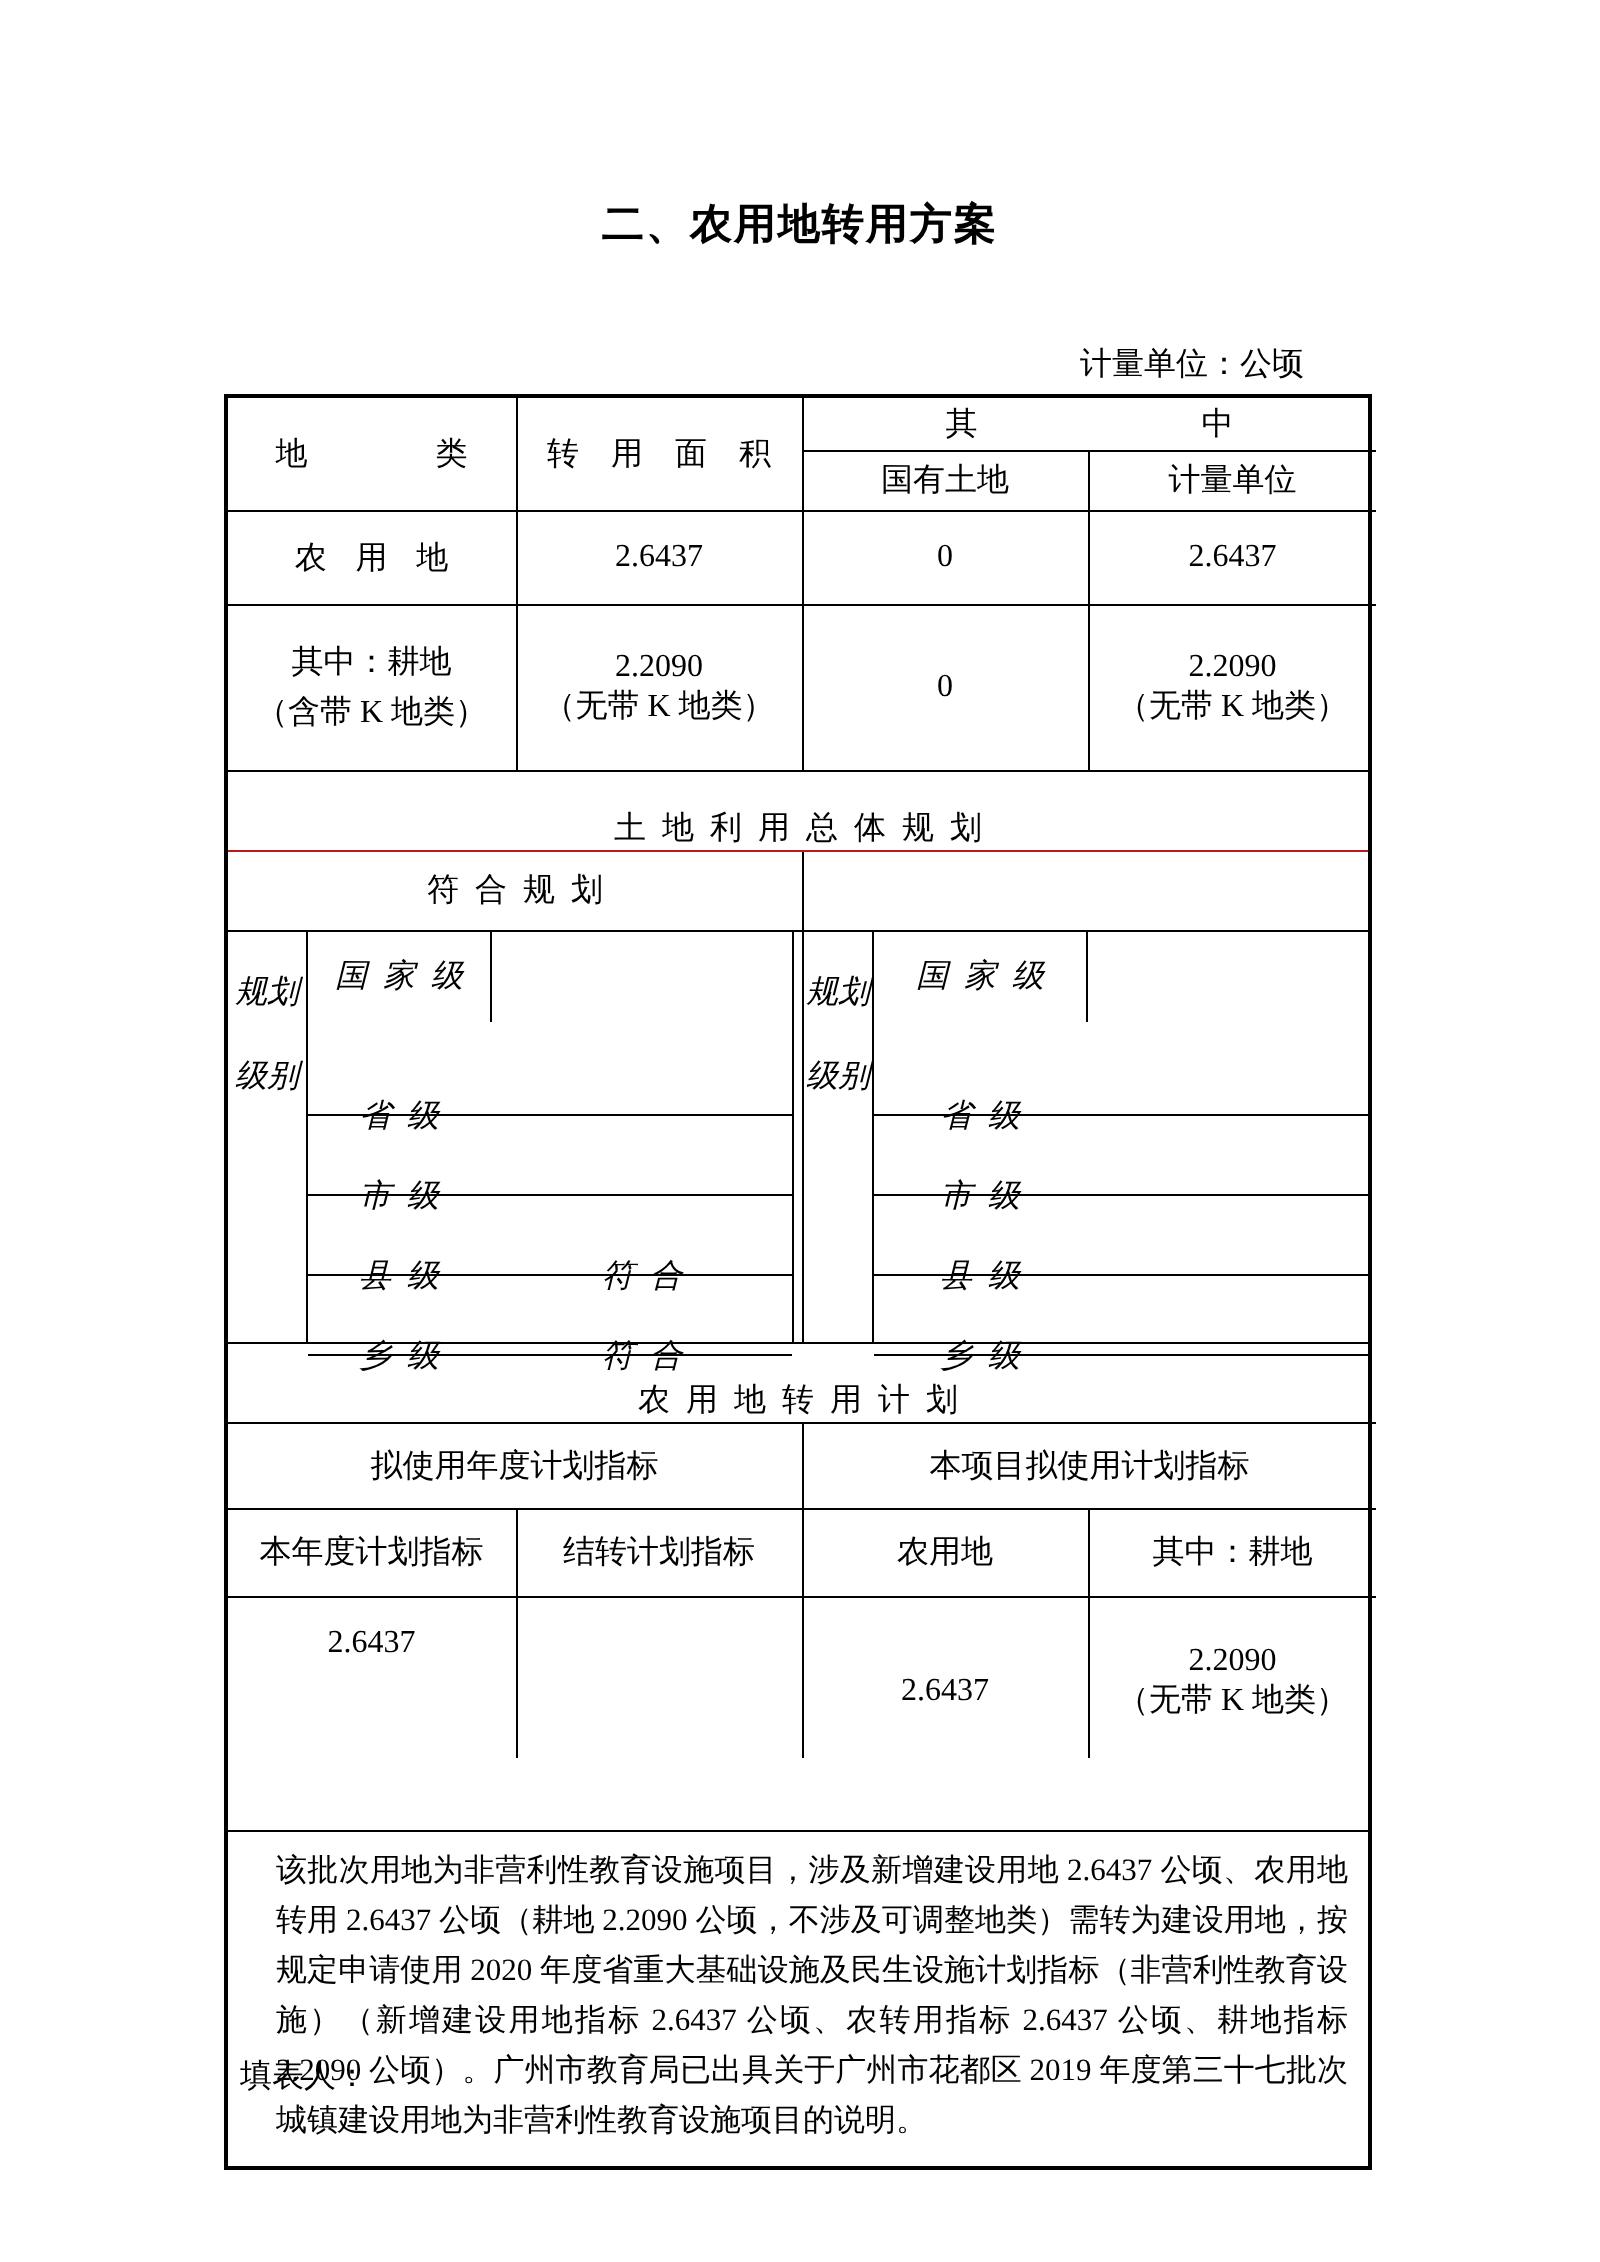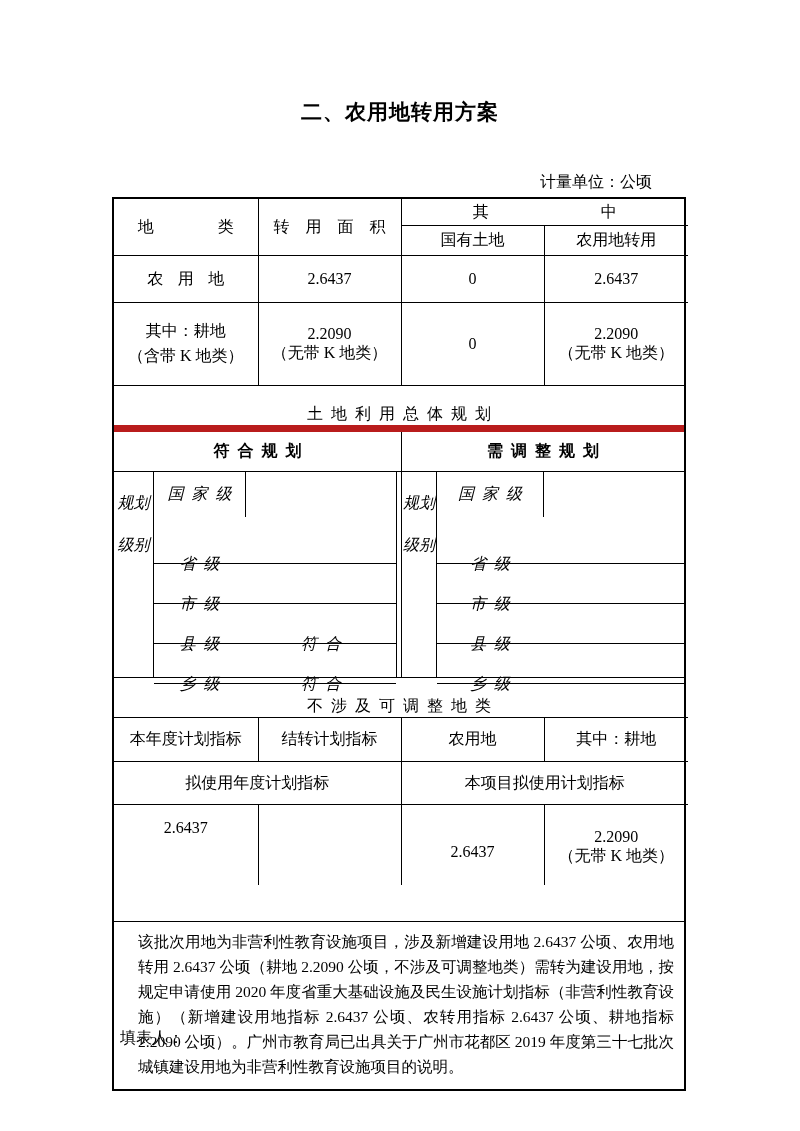--- a/index.html
+++ b/index.html
@@ -25,21 +25,21 @@
   table.t td:first-child{border-left:none;}
   table.t td:last-child{border-right:none;}
   table.t tr:first-child td{border-top:none;margin-left:36px;}
   table.t tr:last-child td{border-bottom:none;}
   .section-title{
     border-top:1px solid #000;height:39px;display:flex;align-items:flex-end;justify-content:center;
     font-size:16px;
   }
   .sp{letter-spacing:.5em;margin-right:-.5em;}
   .sp-w{letter-spacing:.9em;margin-right:-.9em;}
-  .split-head{border-top:7px solid #b91c1c;height:39px;display:flex;font-weight:bold;}
+  .split-head{border-top:1px solid #b91c1c;height:39px;display:flex;}
   .split-head .cellL{flex:0 0 287px;border-right:1px solid #000;display:flex;align-items:center;justify-content:center;font-size:16px;}
   .split-head .cellR{flex:1;display:flex;align-items:center;justify-content:center;font-size:16px;}
   .levels{border-top:1px solid #000;display:flex;height:205px;}
   .half{display:grid;grid-template-rows:45px 40px 40px 40px 40px;font-size:16px;font-style:italic;}
   .half.left{flex:0 0 282px;border-right:1px solid #000;grid-template-columns:40px 92px auto;}
   .gapstrip{flex:0 0 4px;}
   .half.right{flex:1;border-left:1px solid #000;grid-template-columns:35px 107px auto;}
   .vcell{
     grid-row:1/6;grid-column:1;border-right:1px solid #000;
     text-align:center;line-height:42px;padding-top:10px;box-sizing:border-box;
@@ -73,21 +73,21 @@
         <col style="width:144px">
       </colgroup>
     <tbody>
         <tr>
       <td rowspan="2" style="height:55px">地　　　　类</td>
       <td rowspan="2">转　用　面　积</td>
       <td colspan="2" style="height:26px">其　　　　　　　中</td>
     </tr>
     <tr>
       <td style="height:29px">国有土地</td>
-      <td>农用地转用</td>
+      <td>计量单位</td>
     </tr>
     <tr>
       <td style="height:46px"><span class="sp-w">农用地</span></td>
       <td>2.6437</td>
       <td>0</td>
       <td>2.6437</td>
     </tr>
     <tr>
       <td style="height:82px">
         <div class="two-line" style="justify-content:center;gap:4px;">
@@ -113,23 +113,20 @@
     </table>
 
   <div class="section-title">
     <span class="sp">土地利用总体规划</span>
   </div>
 
   <div class="split-head">
     <div class="cellL">
         <span class="sp">符合规划</span>
       </div>
-    <div class="cellR">
-        <span class="sp">需调整规划</span>
-      </div>
   </div>
 
   <div class="levels">
 
     <div class="half left">
       <div class="vcell">规划级别</div>
       <div class="lvl-name" style="grid-row:1">
           <span class="sp">国家级</span>
         </div>
       <div class="lvl-val" style="grid-row:1"></div>
@@ -175,40 +172,40 @@
         </div>
       <div class="lvl-val bt" style="grid-row:4"></div>
       <div class="lvl-name bt" style="grid-row:5">
           <span class="sp">乡级</span>
         </div>
       <div class="lvl-val bt" style="grid-row:5"></div>
     </div>
   </div>
 
   <div class="section-title">
-    <span class="sp">不涉及可调整地类</span>
+    <span class="sp">农用地转用计划</span>
   </div>
 
   <table class="t" style="border-top:1px solid #000">
     <colgroup>
         <col style="width:144px">
         <col style="width:143px">
         <col style="width:143px">
         <col style="width:144px">
       </colgroup>
     <tbody>
         <tr>
+      <td colspan="2" style="height:42px">拟使用年度计划指标</td>
+      <td colspan="2">本项目拟使用计划指标</td>
+    </tr>
+    <tr>
       <td style="height:43px">本年度计划指标</td>
       <td>结转计划指标</td>
       <td>农用地</td>
       <td>其中：耕地</td>
-    </tr>
-    <tr>
-      <td colspan="2" style="height:42px">拟使用年度计划指标</td>
-      <td colspan="2">本项目拟使用计划指标</td>
     </tr>
     <tr>
       <td style="height:80px">
             <div class="top-pad">
               <span>2.6437</span>
             </div>
           </td>
       <td></td>
       <td>
             <div class="top-pad">

